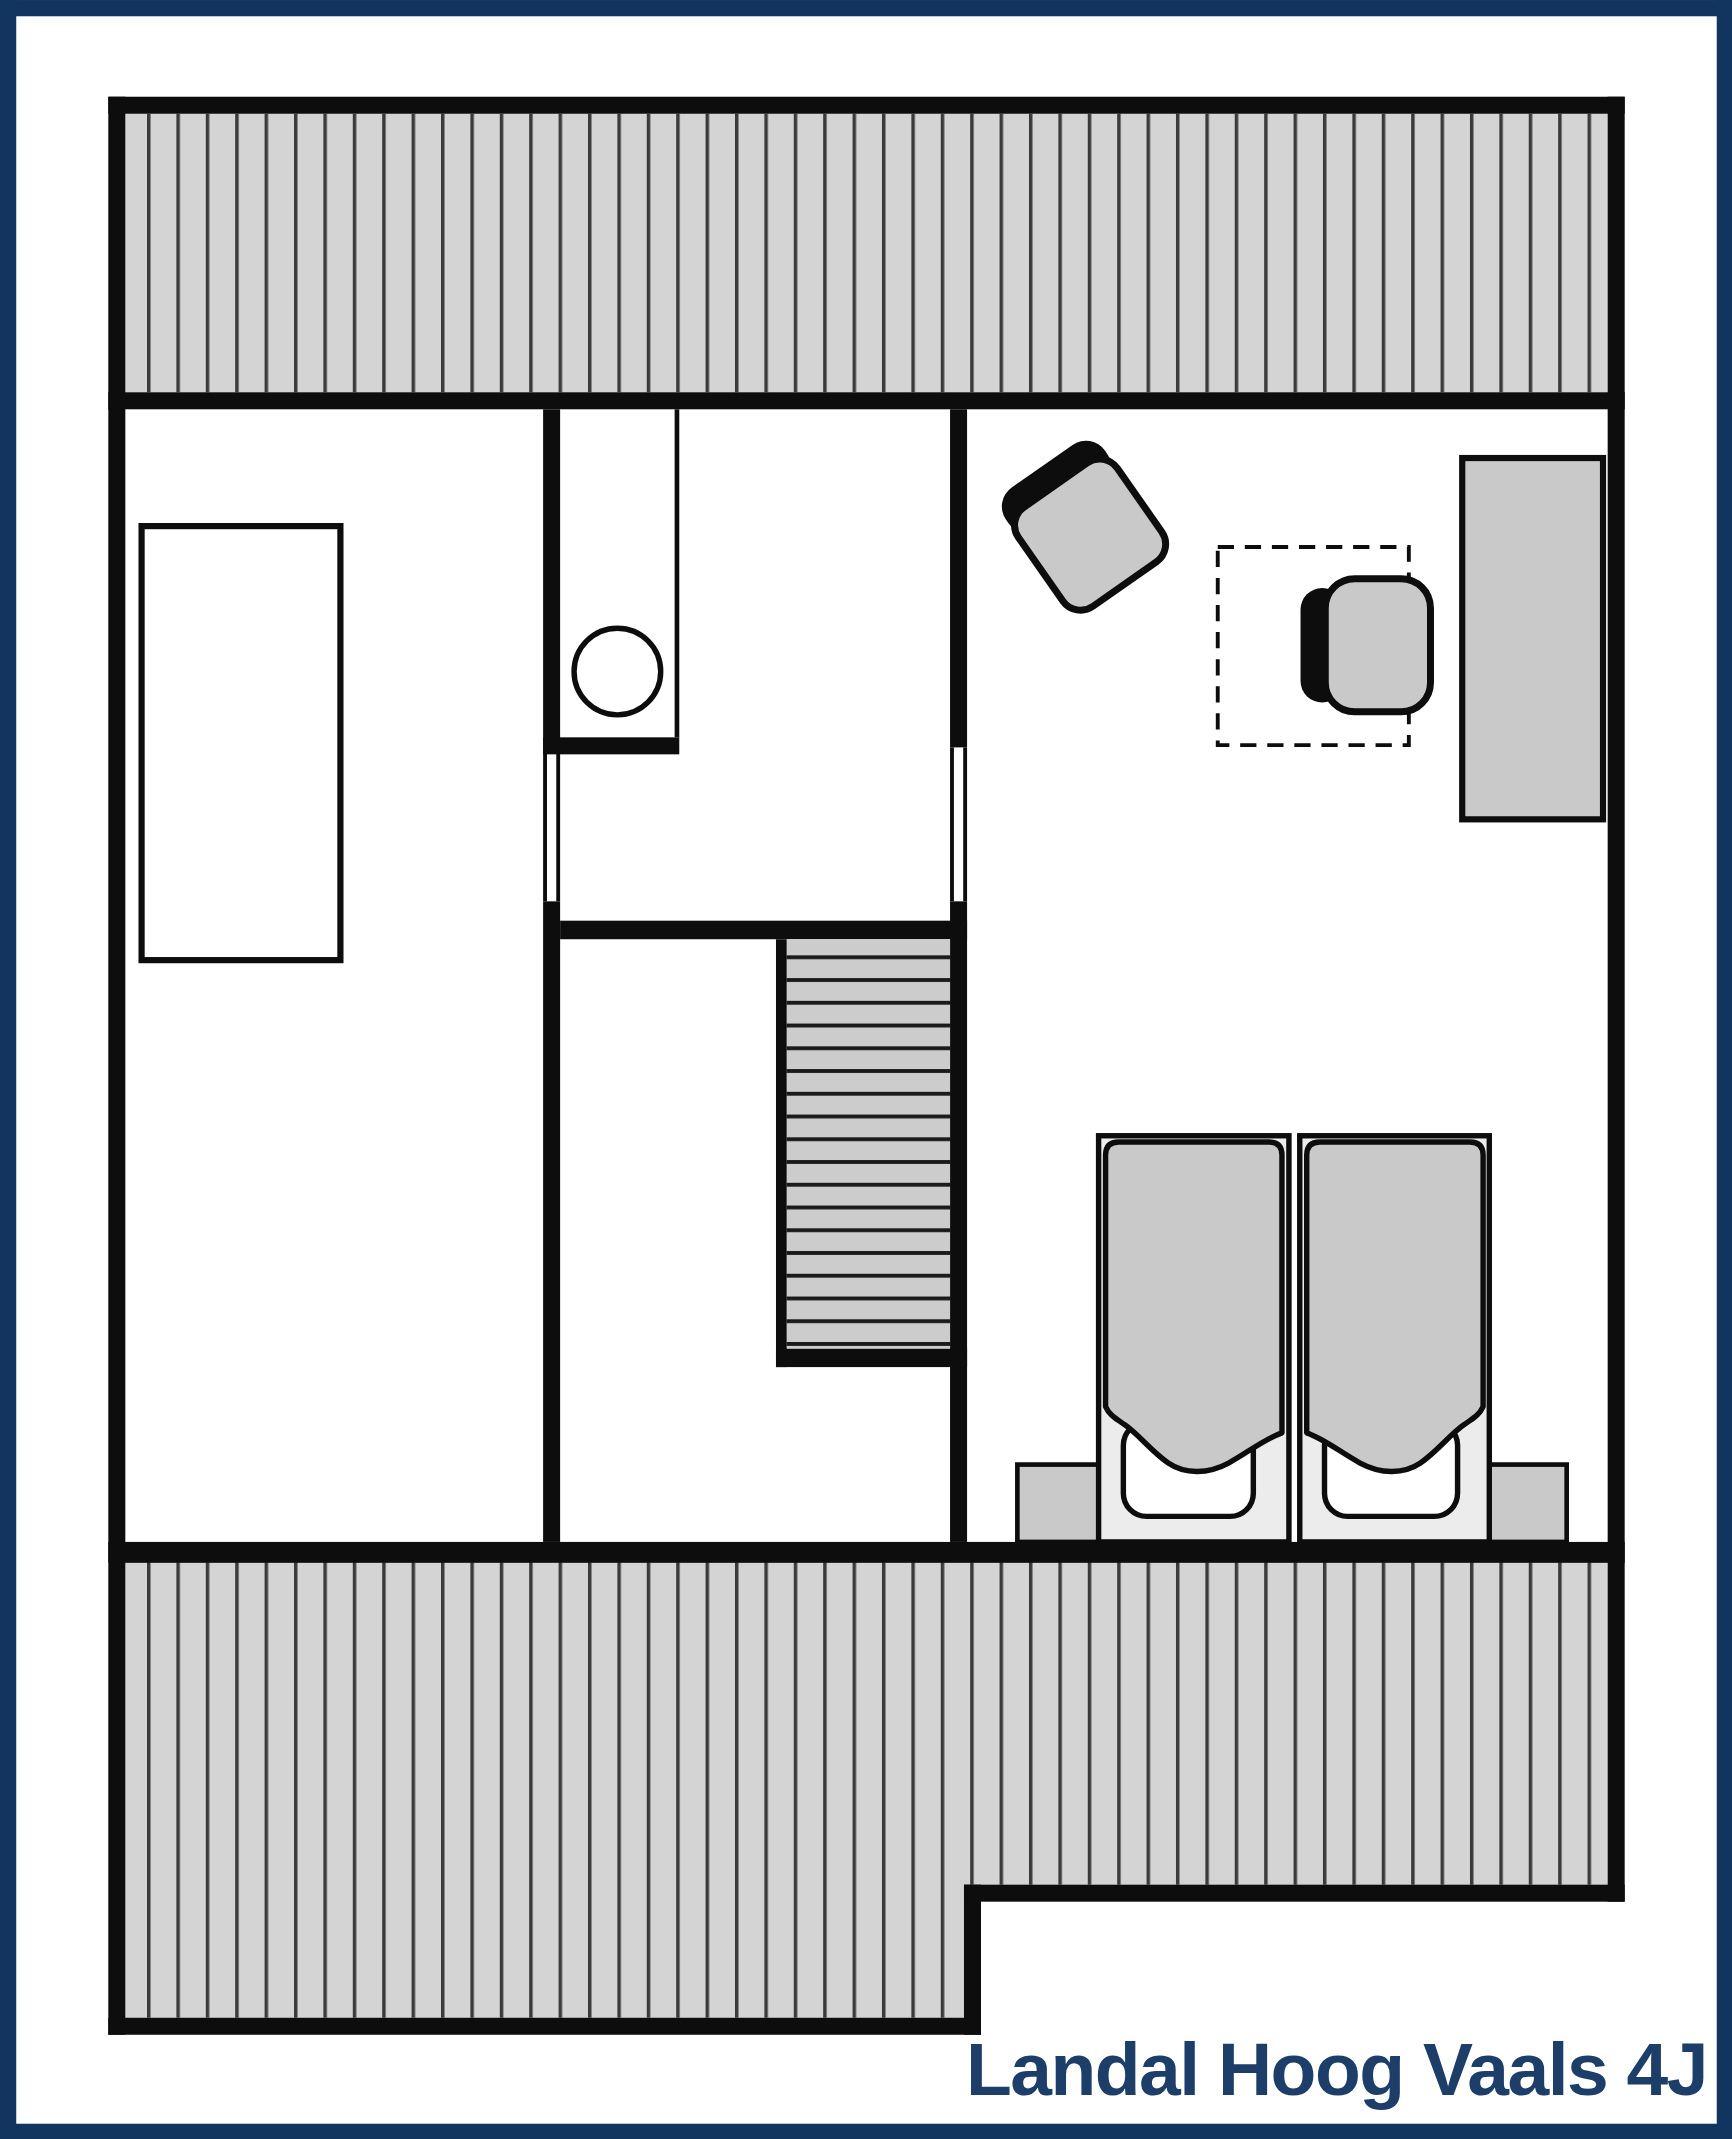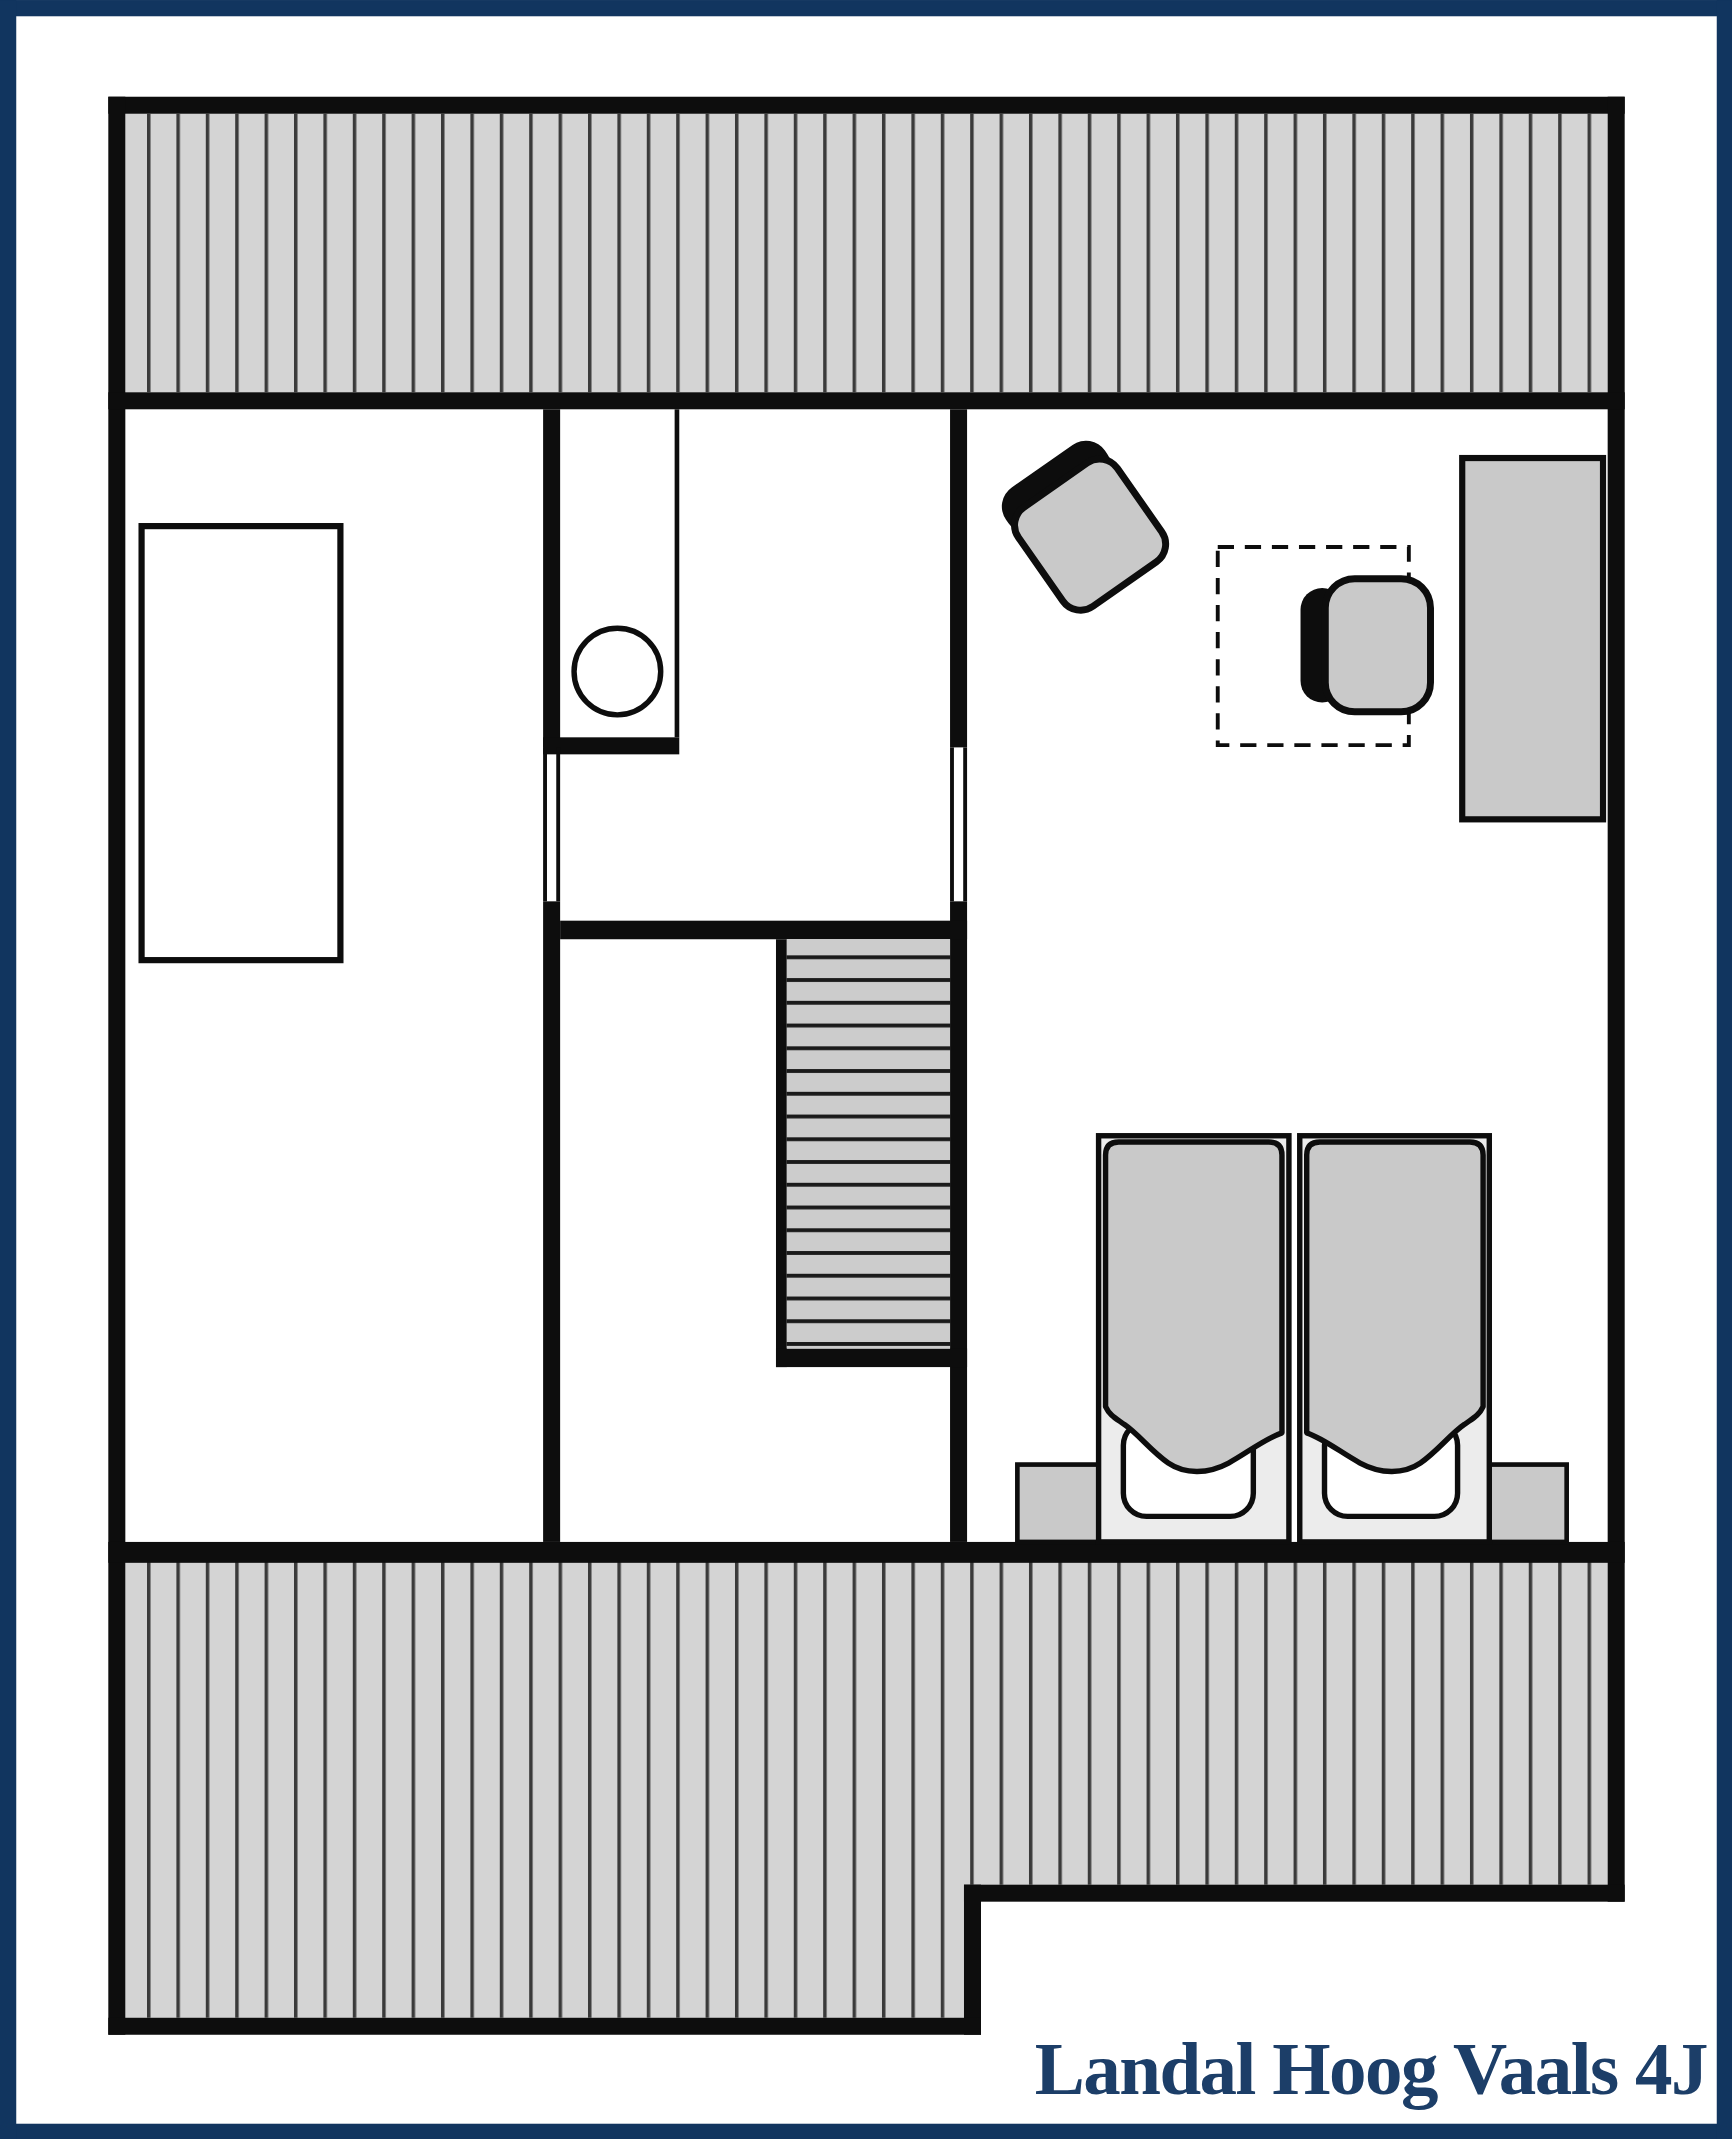--- a/index.html
+++ b/index.html
@@ -11,21 +11,20 @@
   #plan-svg{position:absolute;left:0;top:0;width:1733px;height:2140px;display:block;}
   .plan-title{
     position:absolute;
     right:26px;
     bottom:28px;
     font-size:75px;
     font-weight:600;
     letter-spacing:-1.5px;
     color:var(--c-title_text,#1c3e68);
     white-space:nowrap;
-    font-family:Liberation Serif, serif;
   }
   
   .wall{fill:var(--c-wall,#0d0d0d);}
   .jamb{fill:var(--c-wall,#0d0d0d);}
   .paper{fill:var(--c-background,#ffffff);}
 </style>
 </head>
 <body>
 
 <svg id="plan-svg" viewBox="0 0 2240 2766">

